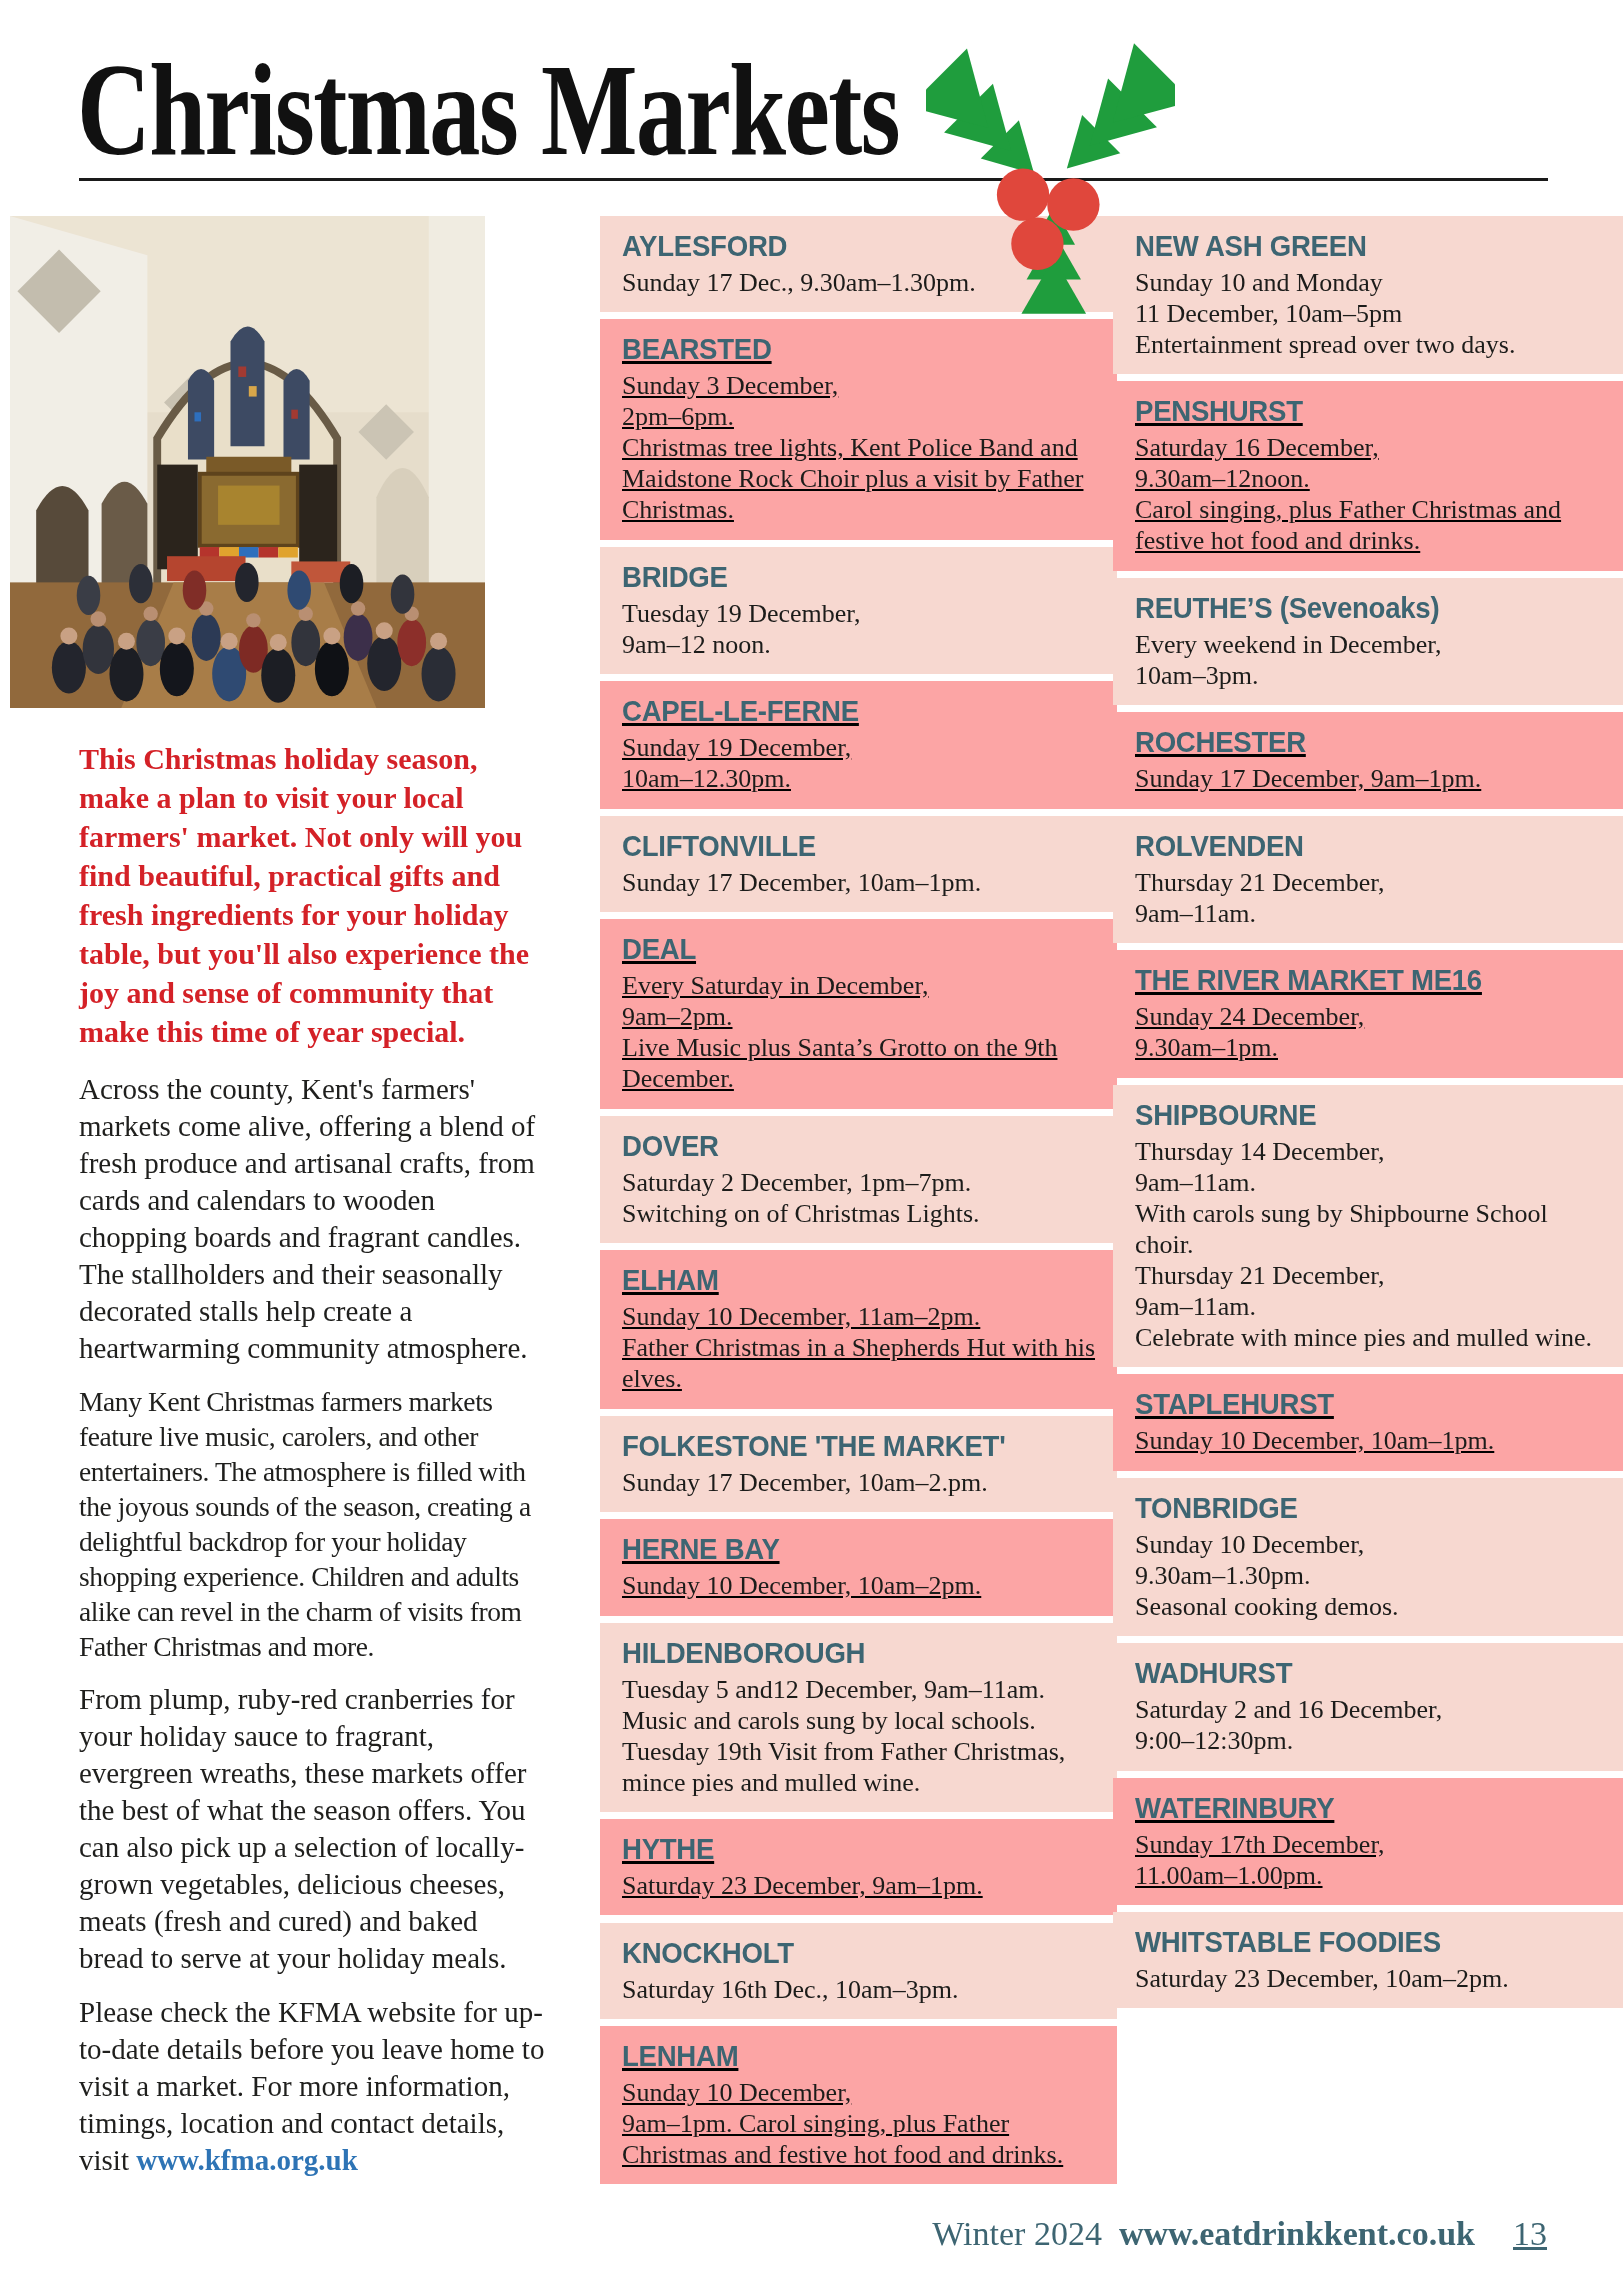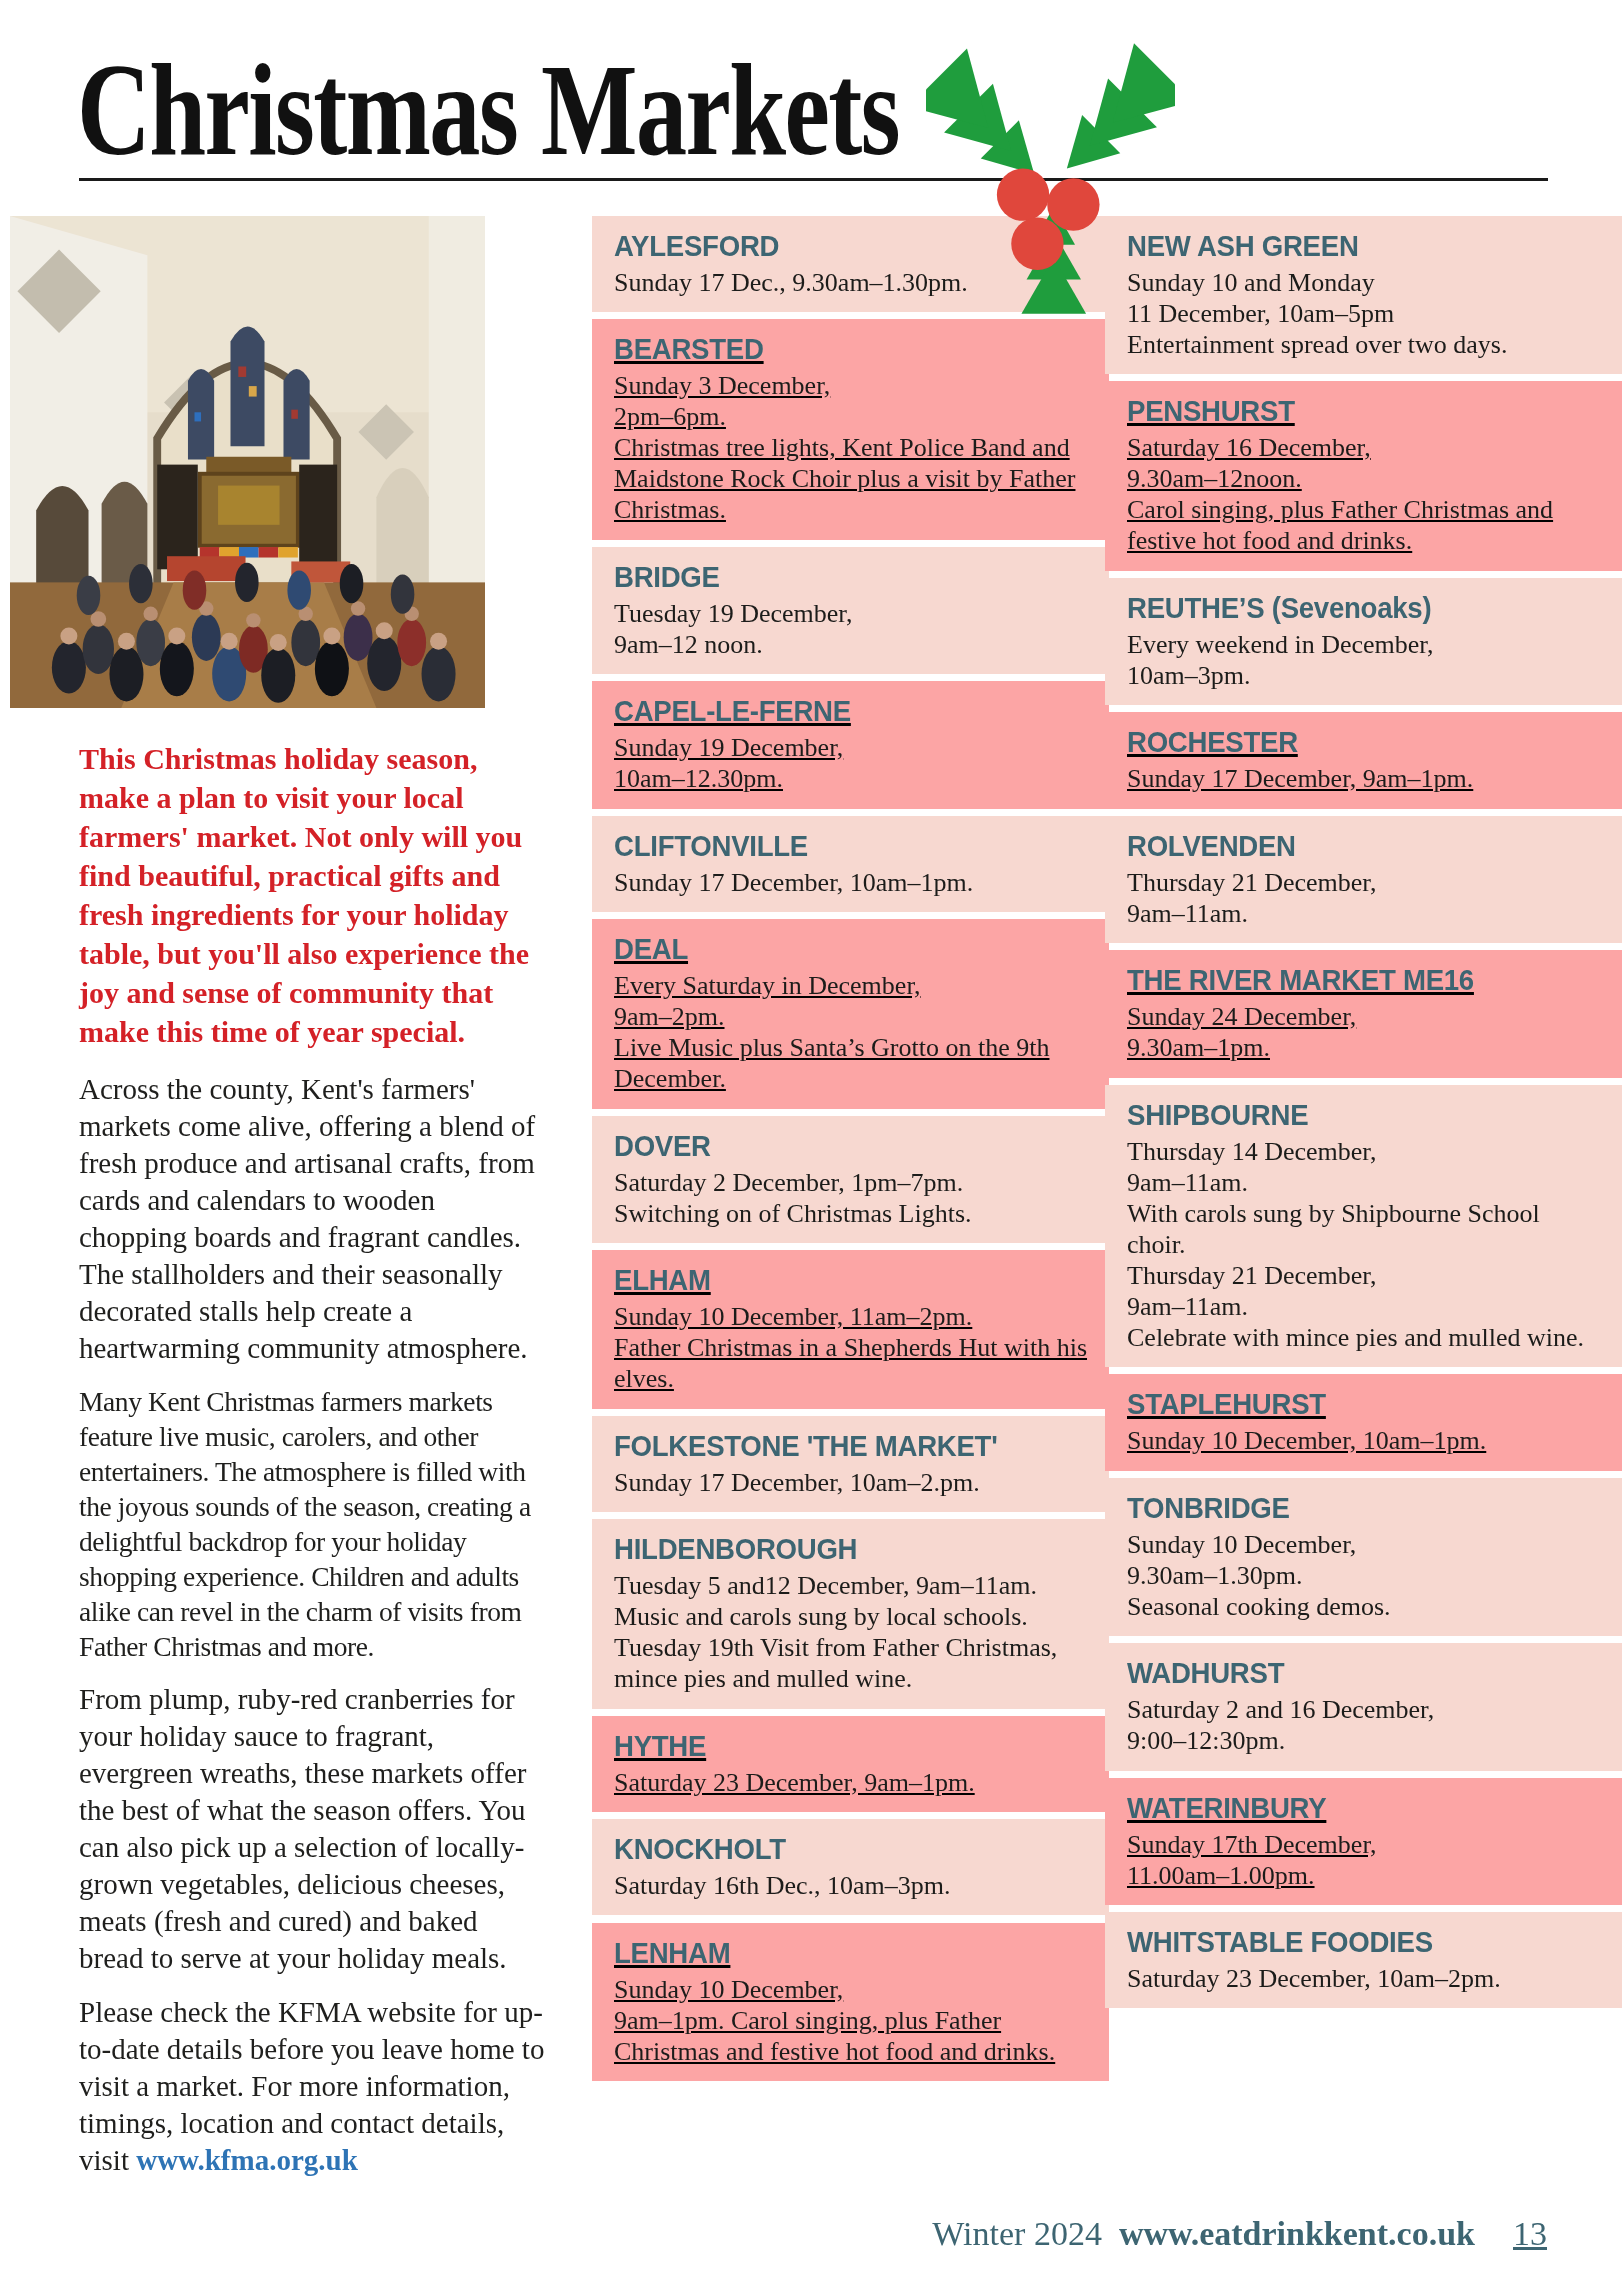--- a/index.html
+++ b/index.html
@@ -14,21 +14,21 @@
   .title-rule{position:absolute;left:79px;top:178px;width:1469px;height:2.6px;background:#1a1a1a;z-index:1;}
   .holly{position:absolute;left:926px;top:5.2px;width:249px;height:314px;z-index:3;}
   
   .photo{position:absolute;left:9.8px;top:216px;width:475px;height:492px;}
   .left-text{position:absolute;left:79px;top:739px;width:470px;}
   .intro{font:700 30px/39px "Liberation Serif",serif;color:#d42127;margin:0 0 19.6px 0;}
   .body-para{font:400 29px/37px "Liberation Serif",serif;color:#1f1f1d;margin:0 0 17px 0;}
   .body-para.condensed{font-size:27.5px;line-height:35px;letter-spacing:-0.4px;}
   .kfma-link{color:#2e74b5;font-weight:700;text-decoration:none;cursor:pointer;}
   
-  .col{position:absolute;top:216px;width:517px;}
+  .col{position:absolute;top:216px;width:517px;margin-left:8px;}
   #col-mid{left:592px;}
   #col-right{left:1105px;}
   .listing{padding:13px 22px 14.4px 22px;margin-bottom:7.2px;box-sizing:border-box;}
   .tone-pink{background:#f7d8d0;}
   .tone-green{background:#fca5a5;text-decoration:underline;}
   .listing h3{
     margin:0 0 3.9px 0;font:700 30px/34px "Liberation Sans",sans-serif;color:#3d6572;
     letter-spacing:-0.3px;white-space:nowrap;transform:scaleX(0.92);transform-origin:left center;
   }
   .listing .line{font:400 26px/31px "Liberation Serif",serif;color:#1c1c1a;}
@@ -186,20 +186,24 @@
     </article>
     <article class="listing tone-green">
       <h3>ELHAM</h3>
       <div class="line">Sunday 10 December, 11am–2pm.</div>
       <div class="line">Father Christmas in a Shepherds Hut with his elves.</div>
     </article>
     <article class="listing tone-pink">
       <h3>FOLKESTONE 'THE MARKET'</h3>
       <div class="line">Sunday 17 December, 10am–2.pm.</div>
     </article>
+    <article class="listing tone-green">
+      <h3>HERNE BAY</h3>
+      <div class="line">Sunday 10 December, 10am–2pm.</div>
+    </article>
     <article class="listing tone-pink">
       <h3>HILDENBOROUGH</h3>
       <div class="line">Tuesday 5 and12 December, 9am–11am. Music and carols sung by local schools. Tuesday 19th Visit from Father Christmas, mince pies and mulled wine.</div>
     </article>
     <article class="listing tone-green">
       <h3>HYTHE</h3>
       <div class="line">Saturday 23 December, 9am–1pm.</div>
     </article>
     <article class="listing tone-pink">
       <h3>KNOCKHOLT</h3>

